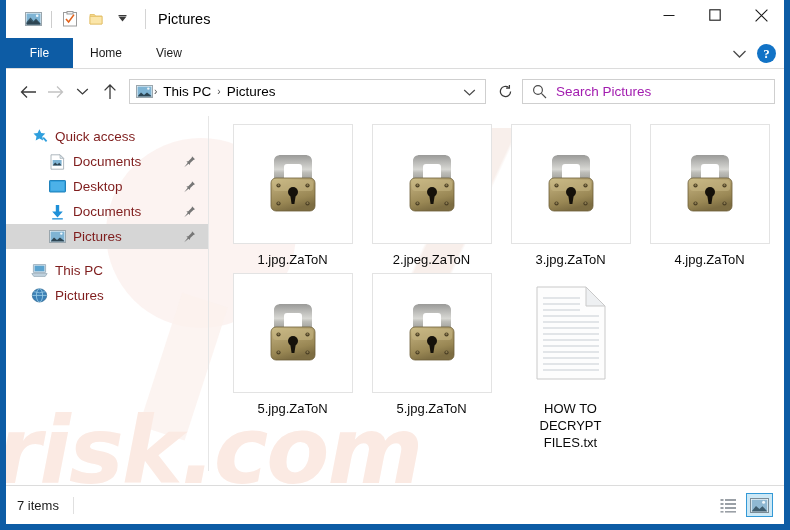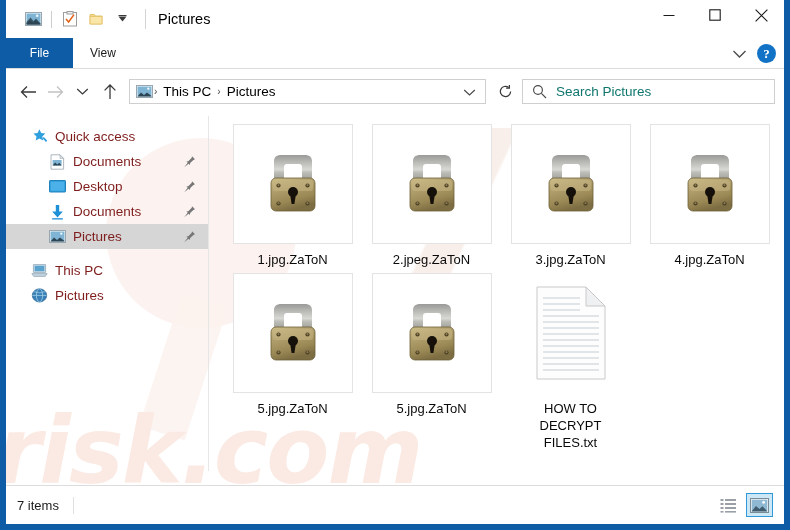--- a/index.html
+++ b/index.html
@@ -188,21 +188,21 @@
     width: 253px;
     height: 25px;
     border: 1px solid #cfcfcf;
     background: #ffffff;
     display: flex;
     align-items: center;
     padding-left: 9px;
     gap: 9px;
   }
   #search-placeholder {
-    font-size: 13.5px; color: #0f766e;
+    font-size: 13.5px; color: #a21caf;
   }
 
   
   #body {
     position: relative;
     display: flex;
     height: 371px;
     background: transparent;
     z-index: 2;
   }
@@ -370,20 +370,21 @@
       <div class="wc">
         <svg width="13" height="13" viewBox="0 0 13 13">
           <path d="M0.6 0.6 L12.4 12.4 M12.4 0.6 L0.6 12.4" stroke="#1a1a1a" stroke-width="1.1" fill="none"></path>
         </svg>
       </div>
     </div>
   </div>
 
   <div id="ribbon">
     <div class="tab file">File</div>
+    <div class="tab">Home</div>
     <div class="tab">View</div>
 
     <div id="ribbon-right">
       <div>
         <svg width="15" height="10" viewBox="0 0 15 10">
           <path d="M1.5 2 L7.5 8 L13.5 2" fill="none" stroke="#4a4a4a" stroke-width="1.3"></path>
         </svg>
       </div>
       <div id="help-btn">?</div>
     </div>

